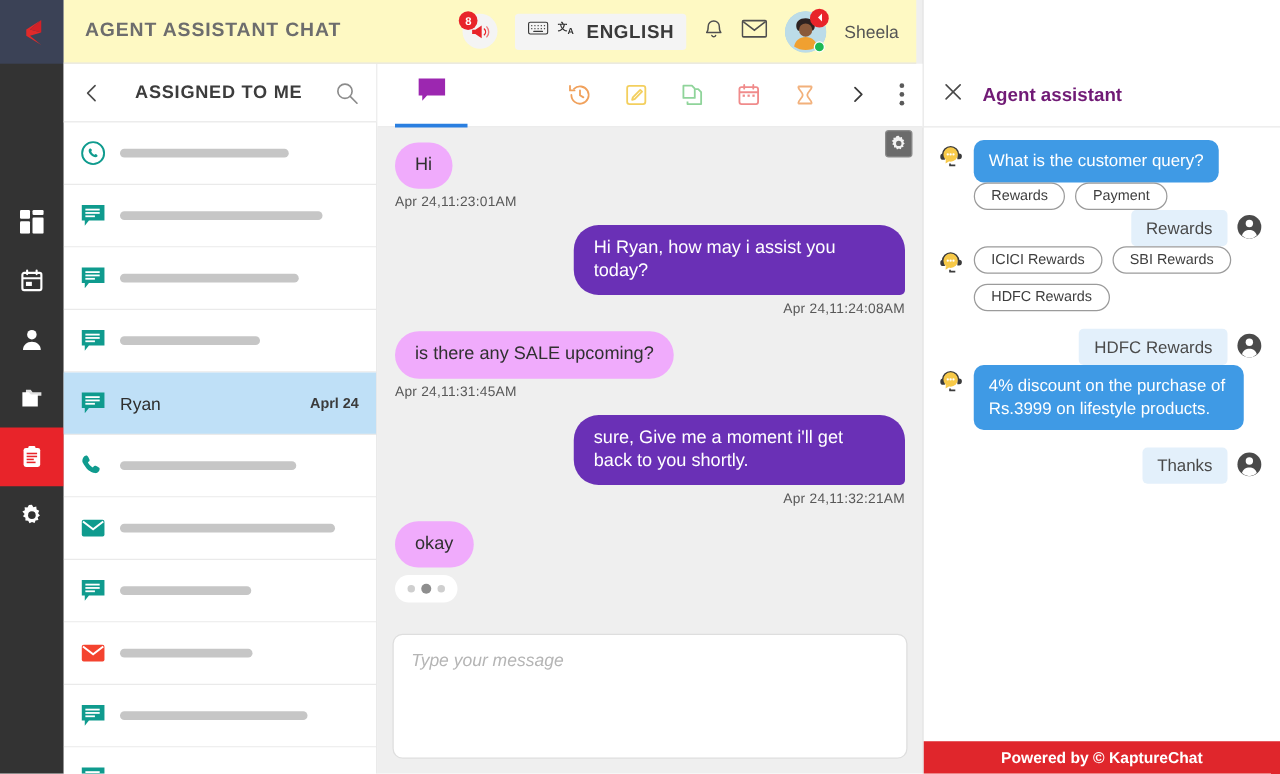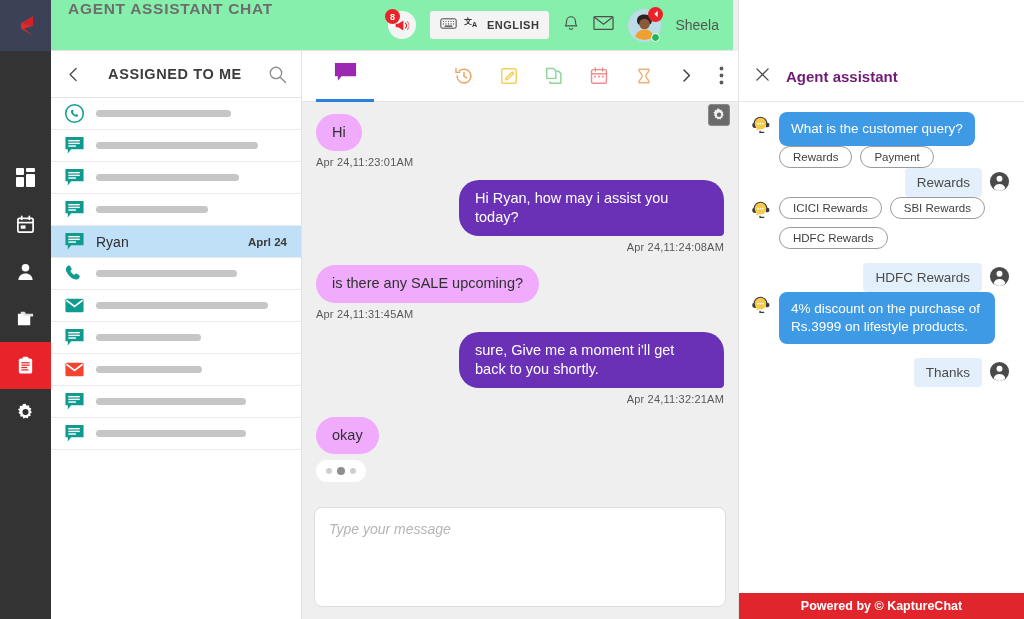--- a/index.html
+++ b/index.html
@@ -37,21 +37,21 @@
     border-bottom: 1px solid #e6e6e6; padding: 0 14px; gap: 8px;
   }
   .list-title {
     flex: 1; text-align: center; font-size: 14.5px; font-weight: bold;
     letter-spacing: .6px; color: #3c3c3c;
   }
   .icon-btn { cursor: pointer; display: flex; align-items: center; justify-content: center; }
 
   .conv-list { flex: 1; overflow: hidden; }
   .conv {
-    height: 32px; display: flex; align-items: center; gap: 11px;
+    height: 50px; display: flex; align-items: center; gap: 11px;
     padding: 0 14px 0 12px; border-bottom: 1px solid #eaeaea;
     cursor: pointer; position: relative; background: #fff;
   }
   .conv.selected { background: #bfe0f7; }
   .conv.selected::before {
     content:""; position:absolute; left:-1px; top:0; bottom:0; width:2px; background:#bfe0f7;
   }
   .conv-icon { width: 22px; height: 22px; flex: 0 0 22px; display:flex; align-items:center; justify-content:center;}
   .redact-bar { height: 7px; border-radius: 4px; background: #c6c6c6; }
   .conv-name { font-size: 14px; color: #2e2e2e; flex: 1; }
@@ -129,38 +129,38 @@
     font-size: 11.5px; color: #3e3e3e; background: #fff; cursor: pointer; white-space: nowrap;
   }
   .ass-footer {
     height: 26px; background: #e0262c; color: #fff; display: flex;
     align-items: center; justify-content: center; font-size: 12.5px; font-weight: bold;
   }
 
   
   .topbar {
     position: absolute; left: 51px; top: 0; width: 682px; height: 51px;
-    background: #86efac; border-bottom: 1px solid #e6e6e6;
-    display: flex; padding: 0 14px 0 17px; z-index: 5;
+    background: #fef9c3; border-bottom: 1px solid #e6e6e6;
+    display: flex; align-items: center; padding: 0 14px 0 17px; z-index: 5;
   }
   .app-title { font-size: 15.5px; letter-spacing: .7px; color: #6d6d6d; font-weight: bold; }
   .top-spacer { flex: 1; }
   .top-icons { display: flex; align-items: center; gap: 14px; }
   .megaphone { position: relative; width: 28px; height: 28px; border-radius: 50%;
                background: #f4f4f4; display:flex; align-items:center; justify-content:center; cursor:pointer;}
   .badge {
     position: absolute; top: -2px; left: -3px; min-width: 15px; height: 15px;
     background: #e8242a; color: #fff; border-radius: 50%; font-size: 9px;
     display: flex; align-items: center; justify-content: center; font-weight: bold;
   }
   .lang-group {
     display: flex; align-items: center; gap: 7px; background: #f4f4f4;
     padding: 5px 10px; border-radius: 3px; cursor: pointer;
   }
-  .lang-text { font-size: 11px; font-weight: bold; letter-spacing: .5px; color: #3a3a3a; }
+  .lang-text { font-size: 15px; font-weight: bold; letter-spacing: .5px; color: #3a3a3a; }
   .avatar-wrap { position: relative; width: 33px; height: 33px; cursor: pointer; }
   .avatar-img {
     width: 33px; height: 33px; border-radius: 50%; overflow: hidden; position: relative;
     background: #a9d4e6;
   }
   .av-badge {
     position: absolute; right: -2px; top: -2px; width: 15px; height: 15px;
     background: #e8242a; border-radius: 50%; display:flex; align-items:center; justify-content:center;
   }
   .av-online {

